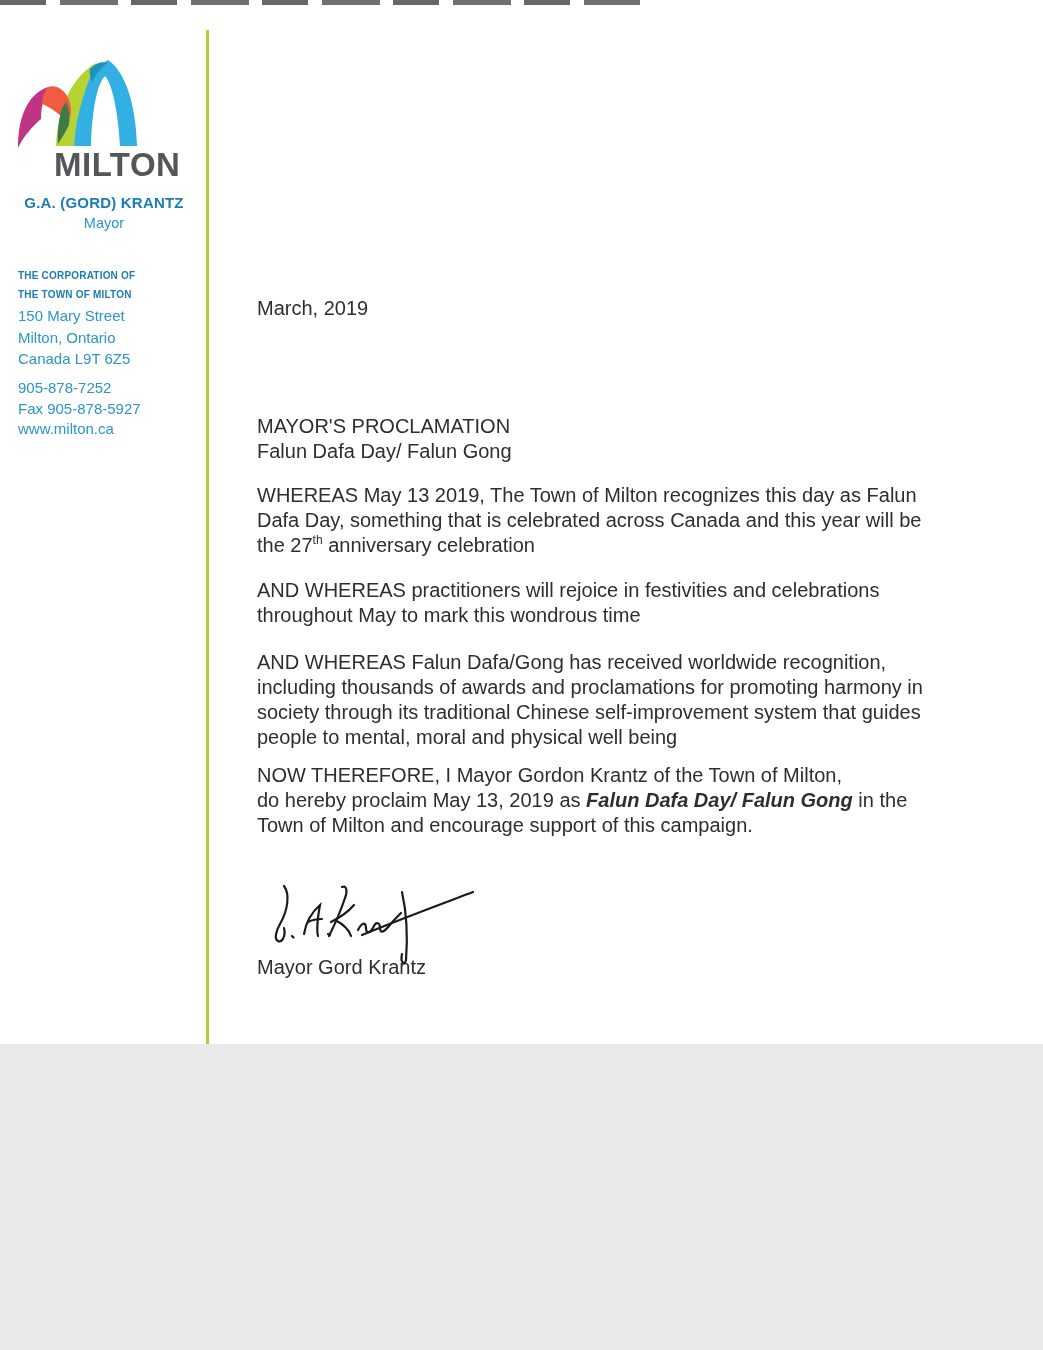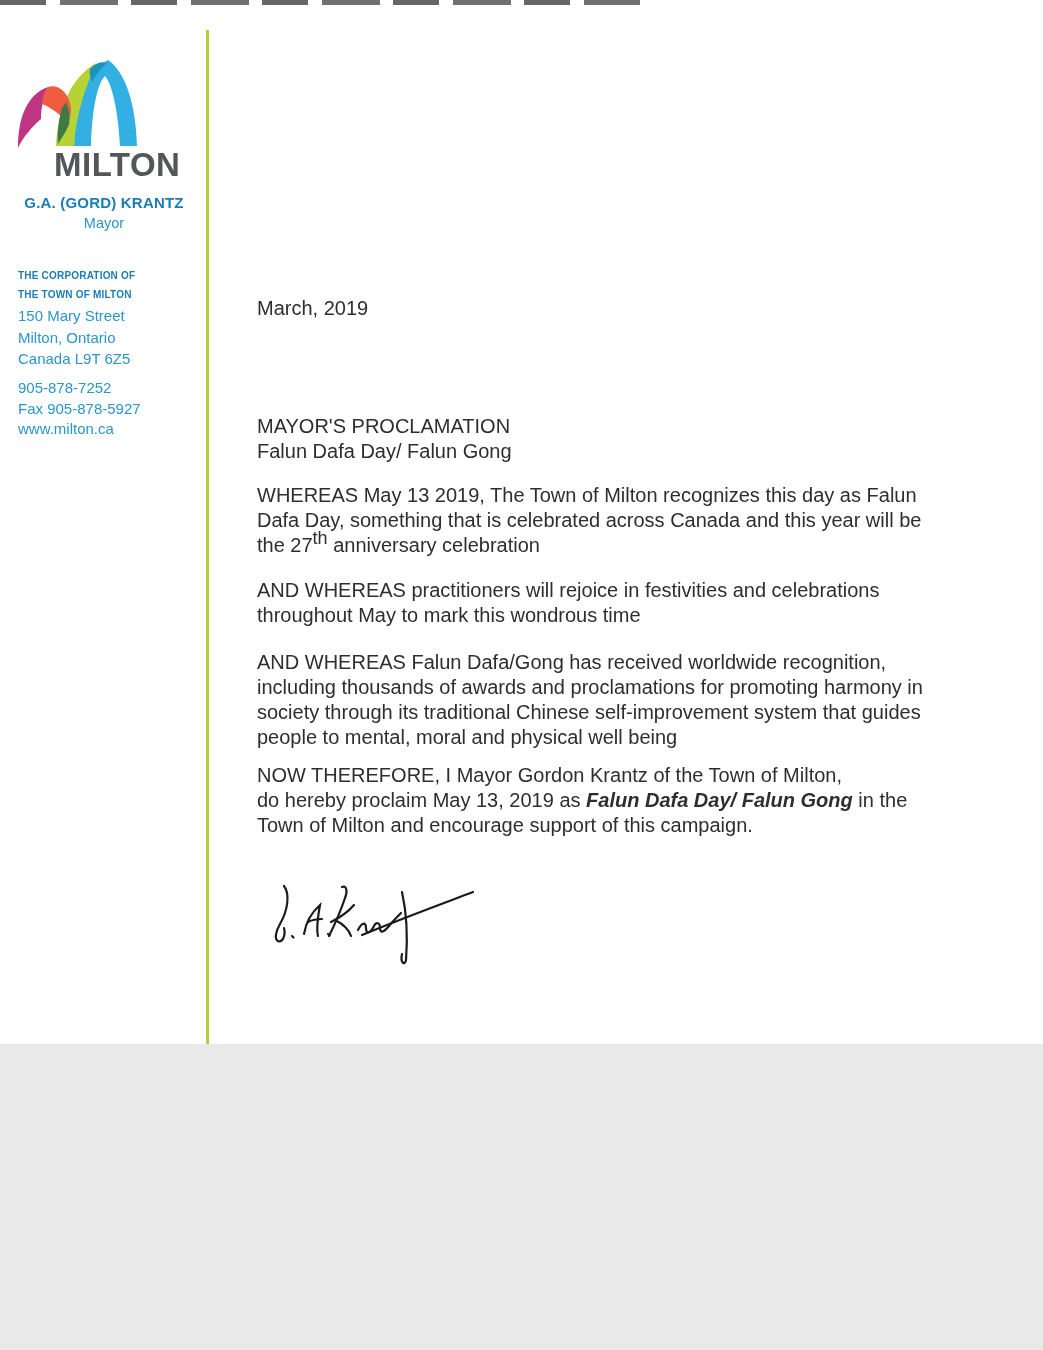--- a/index.html
+++ b/index.html
@@ -61,21 +61,21 @@
   .bt { position: absolute; font-size: 20px; line-height: 25px; color: #2e2e2e; width: 692px; }
 
   .date-line      { top: 296px; }
   .title-block    { top: 406px; margin-top: 8px; }
   .para-1         { top: 483px; }
   .para-2         { top: 578px; }
   .para-3         { top: 650px; }
   .para-4         { top: 763px; }
   .signer-block   { top: 955px; }
 
-  .para-1 sup { font-size: 18px; line-height: 0; vertical-align: super; }
+  .para-1 sup { font-size: 12px; line-height: 0; vertical-align: super; }
   .para-4 .emph { font-weight: 700; font-style: italic; }
 
   .signature-svg {
     position: absolute; left: 266px; top: 872px; width: 216px; height: 96px;
     pointer-events: none;
   }
 </style>
 </head>
 <body>
 
@@ -131,20 +131,21 @@
 
     <div class="bt para-1"><span>WHEREAS May 13 2019, The Town of Milton recognizes this day as Falun Dafa Day, something that is celebrated across Canada and this year will be the 27</span><sup>th</sup><span> anniversary celebration</span></div>
 
     <div class="bt para-2">AND WHEREAS practitioners will rejoice in festivities and celebrations throughout May to mark this wondrous time</div>
 
     <div class="bt para-3">AND WHEREAS Falun Dafa/Gong has received worldwide recognition, including thousands of awards and proclamations for promoting harmony in society through its traditional Chinese self-improvement system that guides people to mental, moral and physical well being</div>
 
     <div class="bt para-4"><span>NOW THEREFORE, I Mayor Gordon Krantz of the Town of Milton,</span><br><span>do hereby proclaim May 13, 2019 as </span><span class="emph">Falun Dafa Day/ Falun Gong</span><span> in the Town of Milton and encourage support of this campaign.</span></div>
 
     <div class="bt signer-block">
+      <div>Mayor Gord Krantz</div>
     </div>
   </div>
 
   <svg class="signature-svg" viewBox="0 0 216 96" aria-hidden="true">
     <g fill="none" stroke="#1b1b1b" stroke-width="2.2" stroke-linecap="round">
       <path d="M18,14 C24,22 22,38 14,52 C10,59 8,67 12,69 C16,71 20,64 18,56"></path>
       <path d="M26,64 l1.5,1.5"></path>
       <path d="M38,62 C40,50 46,40 54,33 C52,44 50,56 52,64"></path>
       <path d="M42,50 C46,48 51,47 56,47"></path>
       <path d="M62,62 l1.5,1.5"></path>

